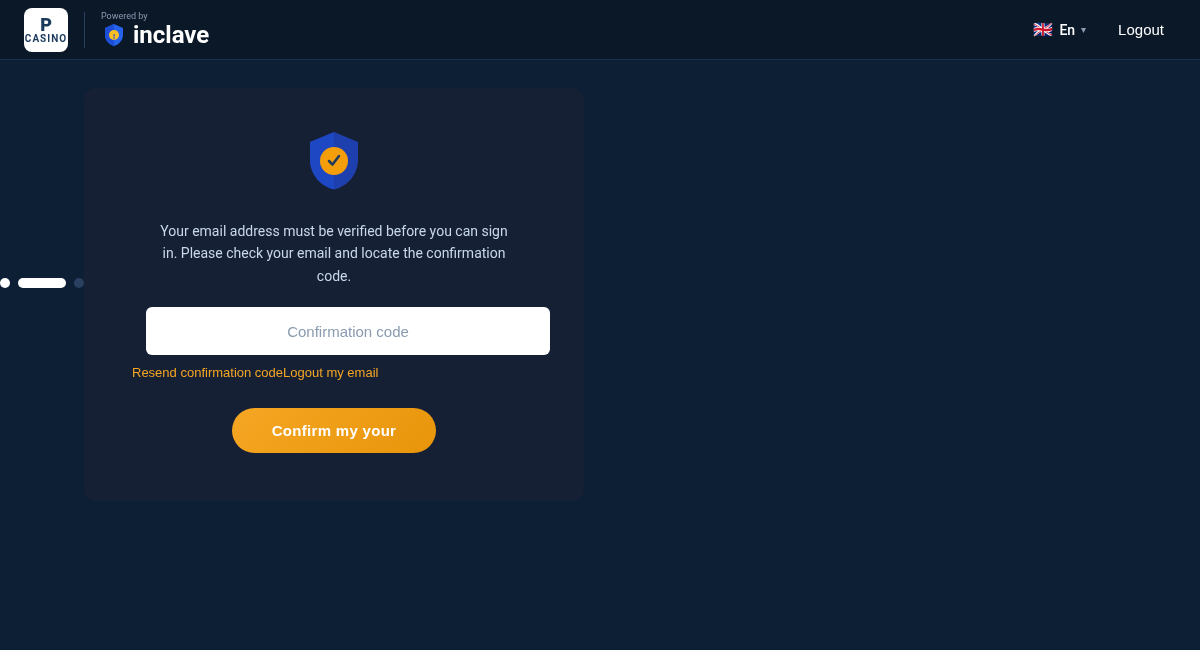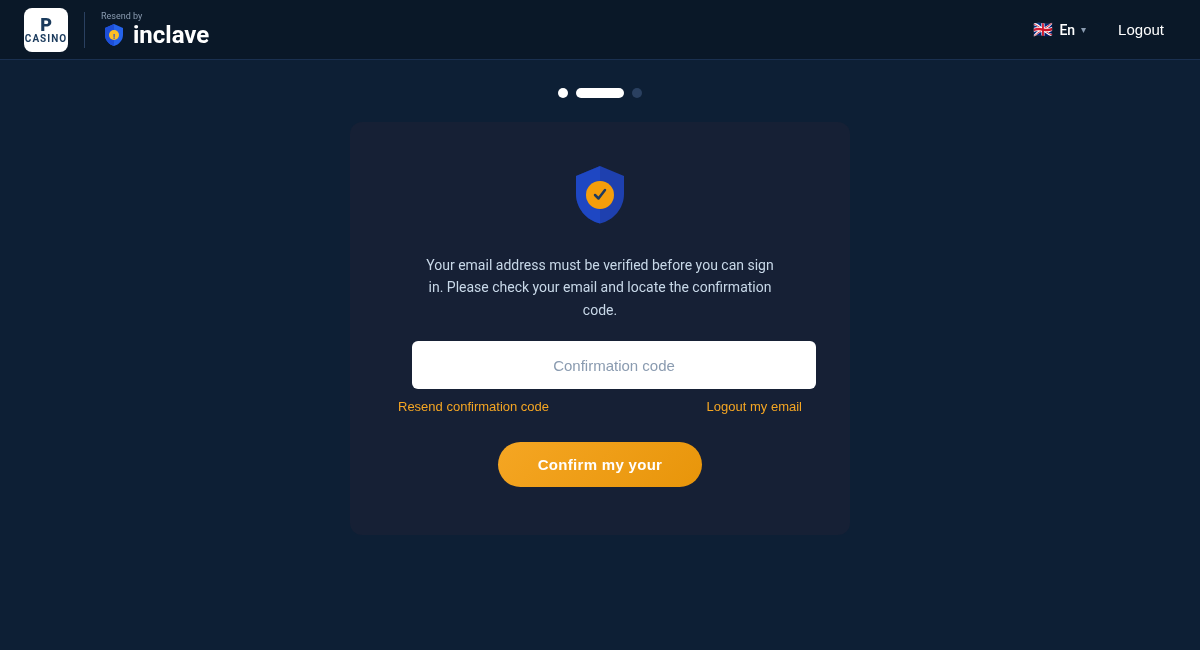--- a/index.html
+++ b/index.html
@@ -127,21 +127,21 @@
       color: #ffffff;
       font-size: 15px;
       font-weight: 400;
       cursor: pointer;
       padding: 6px 12px;
     }
 
     
     .main-content {
       display: flex;
-      flex-direction: column;
+      flex-direction: row;
       align-items: center;
       padding-top: 28px;
     }
 
     
     .step-indicators {
       display: flex;
       align-items: center;
       gap: 8px;
       margin-bottom: 24px;
@@ -219,21 +219,20 @@
     }
 
     .confirmation-input::placeholder {
       color: #8a9bb0;
       text-align: center;
     }
 
     
     .links-row {
       display: flex;
-      justify-content: space-between;
       width: 100%;
       margin-bottom: 28px;
     }
 
     .link-btn {
       background: transparent;
       border: none;
       color: #f5a623;
       font-size: 13px;
       cursor: pointer;
@@ -260,21 +259,21 @@
 <header class="header">
   <div class="header-left">
     <div class="punt-logo">
       <div class="punt-logo-box">
         <span class="p-icon">P</span>
         <span class="casino-text">CASINO</span>
       </div>
     </div>
     <div class="divider-vertical"></div>
     <div class="powered-by-section">
-      <span class="powered-by-text">Resend by</span>
+      <span class="powered-by-text">Powered by</span>
       <div class="inclave-logo">
         <svg class="inclave-shield" viewBox="0 0 26 26" fill="none" xmlns="http://www.w3.org/2000/svg">
           <path d="M13 2L4 6v7c0 5 3.9 9.7 9 10.9C18.1 22.7 22 18 22 13V6L13 2z" fill="#2563eb"></path>
           <path d="M13 2L4 6v7c0 5 3.9 9.7 9 10.9" fill="#1d4ed8"></path>
           <circle cx="13" cy="13" r="5" fill="#fbbf24"></circle>
           <text x="13" y="17" text-anchor="middle" font-size="8" font-weight="bold" fill="#1d4ed8">!</text>
         </svg>
         <span class="inclave-name">inclave</span>
       </div>
     </div>

